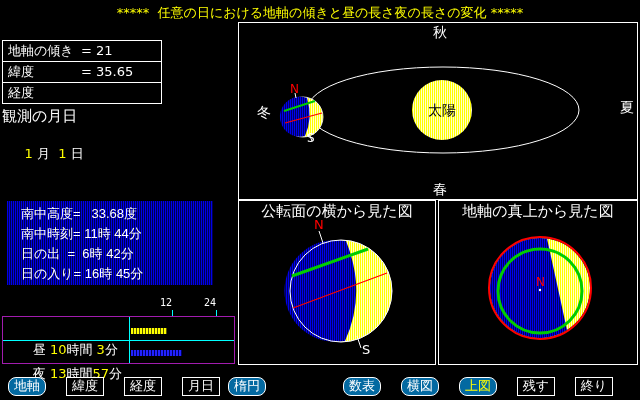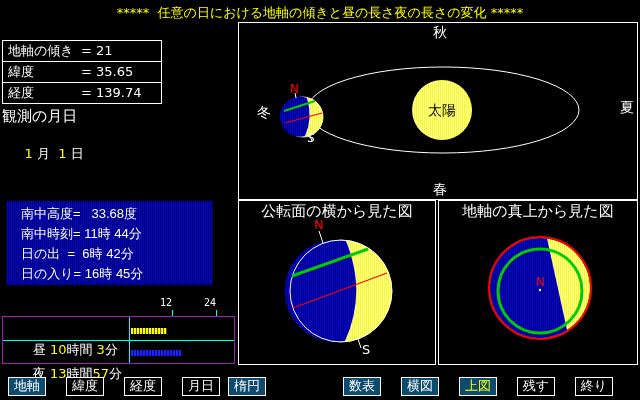--- a/index.html
+++ b/index.html
@@ -38,21 +38,21 @@
   .bar{position:absolute;height:6px;}
   #bar-day{left:128px;top:11px;width:36px;
     background:repeating-linear-gradient(90deg,#ffff00 0 2px,#555500 2px 3px);}
   #bar-night{left:128px;top:33px;width:51px;
     background:repeating-linear-gradient(90deg,#2222ff 0 2px,#000060 2px 3px);}
 
   
   .mbtn{position:absolute;top:377px;width:38px;height:19px;border:1px solid #fff;
         box-sizing:border-box;font-size:13px;line-height:16px;text-align:center;
         color:#fff;background:#000;white-space:nowrap;overflow:hidden;}
-  .mbtn.bblue{background:#0c4a6e;}
+  .mbtn.bblue{background:#0369a1;border-radius:8px;}
   .mbtn.sel{color:#ffff00;}
 
   svg{position:absolute;left:0;top:0;}
   text{font-family:"DejaVu Sans",sans-serif;}
 </style>
 </head>
 <body>
 
 <div id="screen">
 
@@ -61,21 +61,20 @@
   <div class="abs pbox" style="top:40px;">
     <span class="plabel">地軸の傾き</span>
     <span class="pval">= 21</span>
   </div>
   <div class="abs pbox" style="top:61px;">
     <span class="plabel">緯度</span>
     <span class="pval">= 35.65</span>
   </div>
   <div class="abs pbox" style="top:82px;">
     <span class="plabel">経度</span>
-    <span class="pval">= 139.74</span>
   </div>
 
   <div class="abs" id="obs-heading">観測の月日</div>
   <div class="abs" id="obs-date">
     <span class="yel">1</span><span> </span><span>月</span><span>  </span><span class="yel">1</span><span> </span><span>日</span>
   </div>
 
   <div class="abs" id="solarbox">
     <div class="srow">南中高度=   33.68度</div>
     <div class="srow">南中時刻= 11時 44分</div>

